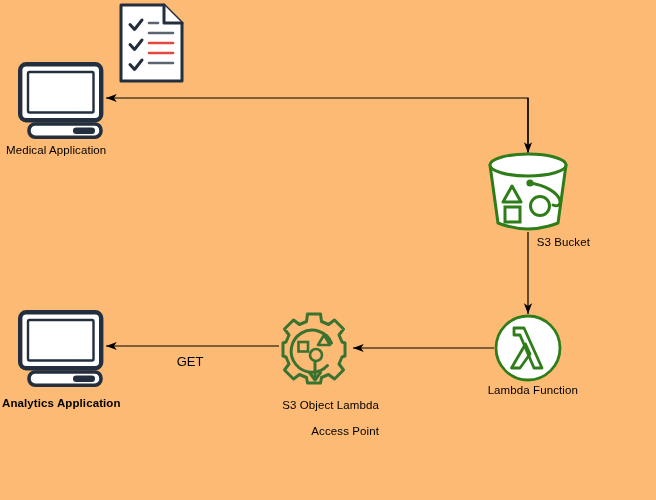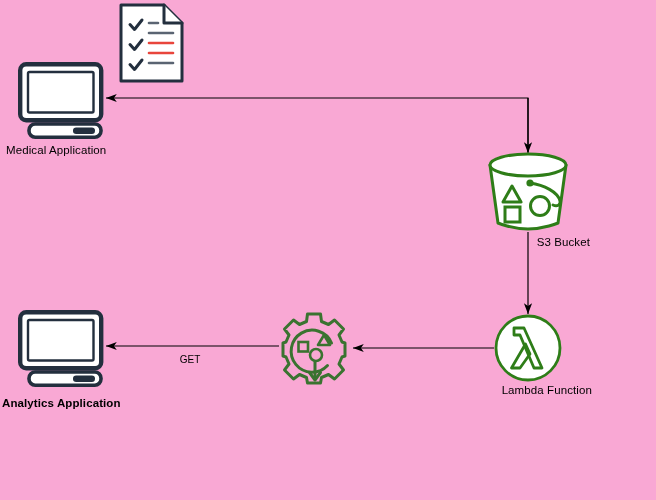--- a/index.html
+++ b/index.html
@@ -8,21 +8,21 @@
     padding: 0;
     background: #ffffff;
   }
   body {
     font-family: "Liberation Sans", sans-serif;
   }
   #canvas {
     position: relative;
     width: 656px;
     height: 500px;
-    background: #f9a8d4;
+    background: #fdba74;
     overflow: hidden;
   }
   .node {
     position: absolute;
   }
   .node-icon {
     position: absolute;
     left: 0;
     top: 0;
   }
@@ -35,21 +35,21 @@
     color: #000000;
     white-space: pre-line;
     letter-spacing: 0.1px;
   }
   .label-left {
     text-align: left;
   }
   .edge-label {
     position: absolute;
     font-family: "Liberation Sans", sans-serif;
-    font-size: 10px;
+    font-size: 13px;
     color: #000000;
     text-align: center;
   }
   svg.edges {
     position: absolute;
     left: 0;
     top: 0;
     width: 656px;
     height: 500px;
   }
@@ -137,21 +137,21 @@
   <div class="node-label" style="left:466px; top:236px; width:124px;">S3 Bucket</div>
 
   <div class="node" style="left:494px; top:314px; width:68px; height:68px;">
     <svg class="node-icon" width="68" height="68" viewBox="0 0 68 68" xmlns="http://www.w3.org/2000/svg">
       <circle cx="34" cy="34" r="32" fill="#ffffff" stroke="#2E7D18" stroke-width="2.8"></circle>
 
       <path d="M20,14 L30,14 L48,54 L40,54 L26,21 L20,21 Z" fill="none" stroke="#2E7D18" stroke-width="2.8" stroke-linejoin="round"></path>
       <path d="M31.5,30 L36,40 L26,54 L17.5,54 Z" fill="none" stroke="#2E7D18" stroke-width="2.8" stroke-linejoin="round"></path>
     </svg>
   </div>
-  <div class="node-label" style="left:468px; top:384px; width:124px;">Lambda Function</div>
+  <div class="node-label" style="left:454px; top:384px; width:124px;">Lambda Function</div>
 
   <div class="node" style="left:281px; top:312px; width:66px; height:72px;">
     <svg class="node-icon" width="66" height="72" viewBox="0 0 66 72" xmlns="http://www.w3.org/2000/svg">
 
       <path d="M26.5,2 L39.5,2 L40.5,9.5 L47.5,12.5 L53.5,8 L62.5,17
                L58,23 L61,30 L64,31 L64,44 L61,45 L58,52 L62.5,58 L53.5,67
                L47.5,62.5 L40.5,65.5 L39.5,71 L26.5,71 L25.5,65.5
                L18.5,62.5 L12.5,67 L3.5,58 L8,52 L5,45 L2,44 L2,31
                L5,30 L8,23 L3.5,17 L12.5,8 L18.5,12.5 L25.5,9.5 Z" fill="none" stroke="#3A7330" stroke-width="3" stroke-linejoin="round"></path>
 
@@ -160,20 +160,24 @@
       <rect x="17.5" y="30" width="9.5" height="9.5" fill="none" stroke="#3A7330" stroke-width="2.6"></rect>
 
       <path d="M43,23 L49,33 L37,33 Z" fill="none" stroke="#3A7330" stroke-width="2.6" stroke-linejoin="round"></path>
 
       <circle cx="35" cy="43" r="6" fill="none" stroke="#3A7330" stroke-width="2.6"></circle>
 
       <path d="M34,50 L34,66" fill="none" stroke="#3A7330" stroke-width="3" stroke-linecap="round"></path>
       <path d="M28.5,60.5 L34,68 L39.5,60.5" fill="none" stroke="#3A7330" stroke-width="3" stroke-linecap="round" stroke-linejoin="round"></path>
     </svg>
   </div>
+  <div class="node-label" style="left:249px; top:386px; width:130px;">
+    <span>S3 Object Lambda</span><br>
+    <span>Access Point</span>
+  </div>
 
   <div class="node" style="left:18px; top:310px; width:88px; height:76px;">
     <svg class="node-icon" width="88" height="76" viewBox="0 0 88 76" xmlns="http://www.w3.org/2000/svg">
       <rect x="2.2" y="2.2" width="81" height="56" rx="6" ry="6" fill="#ffffff" stroke="#232F3E" stroke-width="4.4"></rect>
       <rect x="10" y="10" width="65.5" height="40.5" rx="1.5" ry="1.5" fill="#ffffff" stroke="#232F3E" stroke-width="2.4"></rect>
       <rect x="11" y="62" width="72" height="13.2" rx="6.2" ry="6.2" fill="#ffffff" stroke="#232F3E" stroke-width="3.6"></rect>
       <rect x="55" y="65.4" width="22" height="6.6" rx="3.2" ry="3.2" fill="#232F3E"></rect>
     </svg>
   </div>
   <div class="node-label label-left" style="left:2px; top:397px; width:180px;font-weight:bold;">Analytics Application</div>

